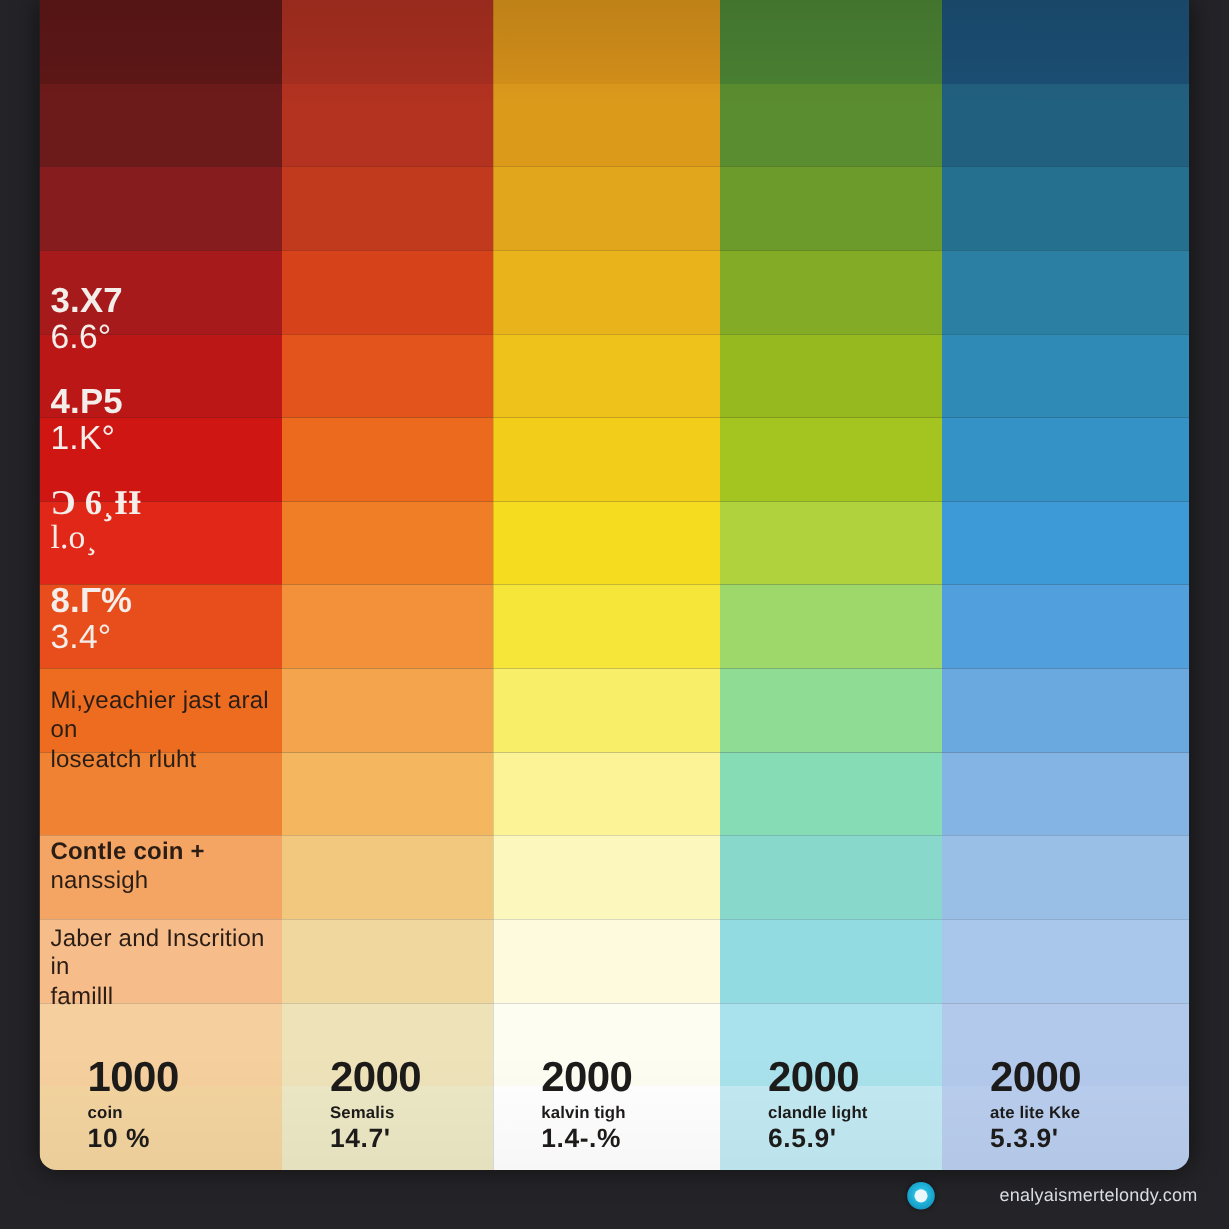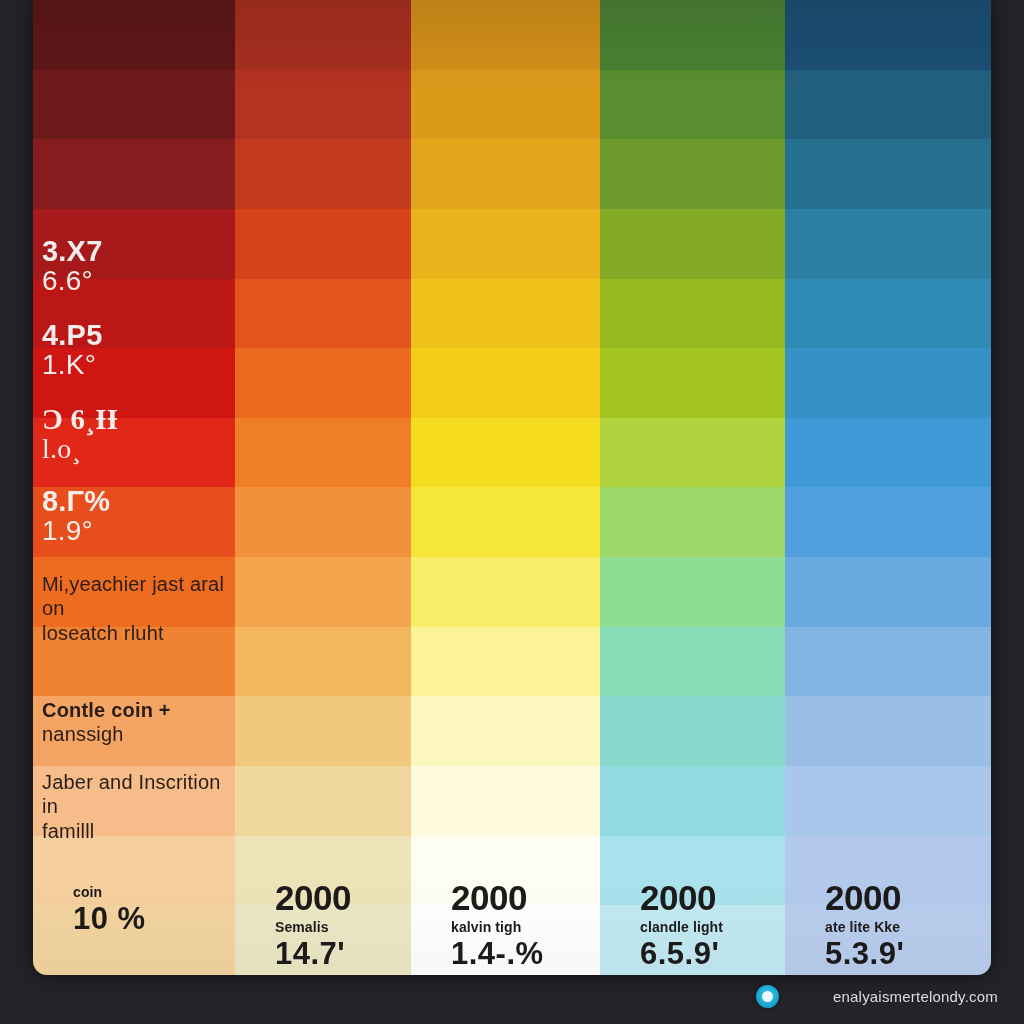--- a/index.html
+++ b/index.html
@@ -109,21 +109,21 @@
     letter-spacing:-0.5px;
     line-height:1;
   }
   .sum-caption{
     font-size:14px;
     font-weight:600;
     margin-top:4px;
     letter-spacing:.1px;
   }
   .sum-value{
-    font-size:31px;
+    font-size:22px;
     font-weight:700;
     margin-top:2px;
     letter-spacing:.5px;
     line-height:1.1;
   }
 
   
   #watermark{
     position:absolute;
     right:26px;bottom:16px;
@@ -234,28 +234,29 @@
         <div class="band" style="background: rgb(169, 198, 235);"></div>
         <div class="band" style="background: rgb(179, 201, 236);"></div>
         <div class="band" style="background: rgb(185, 205, 238);"></div>
       </div>
     </div>
 
   <div class="annotations">
       <div id="ann-0" class="ann ann-big ann-light"><span class="l1">3.X7</span><span class="l2">6.6°</span></div>
       <div id="ann-1" class="ann ann-big ann-light"><span class="l1">4.P5</span><span class="l2">1.K°</span></div>
       <div id="ann-2" class="ann ann-big ann-light"><span class="l1">Ɔ 6¸ƗƗ</span><span class="l2">l.o¸</span></div>
-      <div id="ann-3" class="ann ann-big ann-light"><span class="l1">8.Γ%</span><span class="l2">1.9°</span></div>
+      <div id="ann-3" class="ann ann-big ann-light"><span class="l1">8.Γ%</span><span class="l2">3.4°</span></div>
       <div id="ann-4" class="ann ann-body"><span class="l1">Mi,yeachier jast aral on</span><span class="l2">loseatch rluht</span></div>
       <div id="ann-5" class="ann ann-body ann-body-strong"><span class="l1">Contle coin +</span><span class="l2">nanssigh</span></div>
       <div id="ann-6" class="ann ann-body"><span class="l1">Jaber and Inscrition in</span><span class="l2">familll</span></div>
     </div>
 
   <div class="summary-row">
       <div class="summary-cell" style="width: 202px;">
+        <div class="sum-kelvin">1000</div>
         <div class="sum-caption">coin</div>
         <div class="sum-value">10 %</div>
       </div>
       <div class="summary-cell" style="width: 176px;">
         <div class="sum-kelvin">2000</div>
         <div class="sum-caption">Semalis</div>
         <div class="sum-value">14.7'</div>
       </div>
       <div class="summary-cell" style="width: 189px;">
         <div class="sum-kelvin">2000</div>

